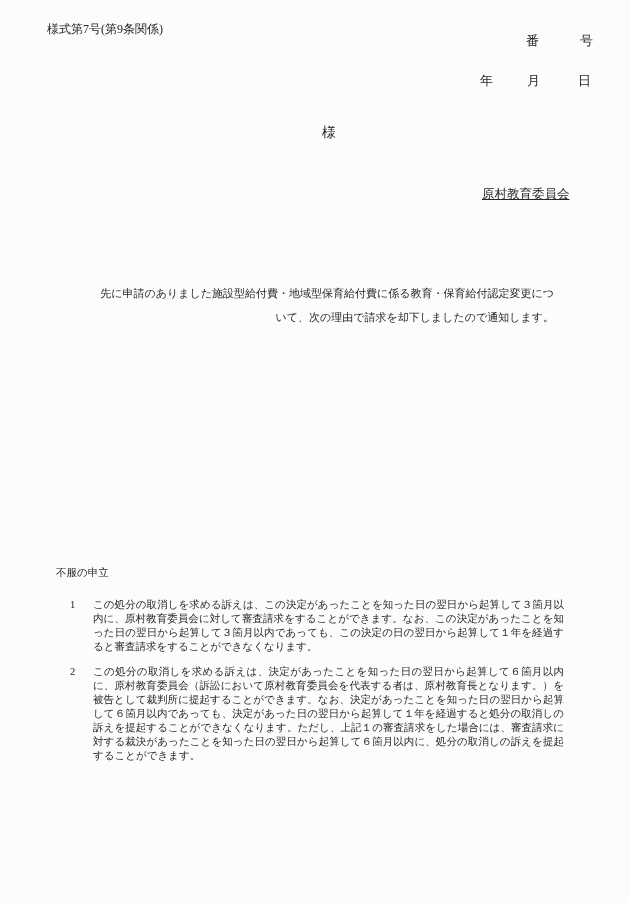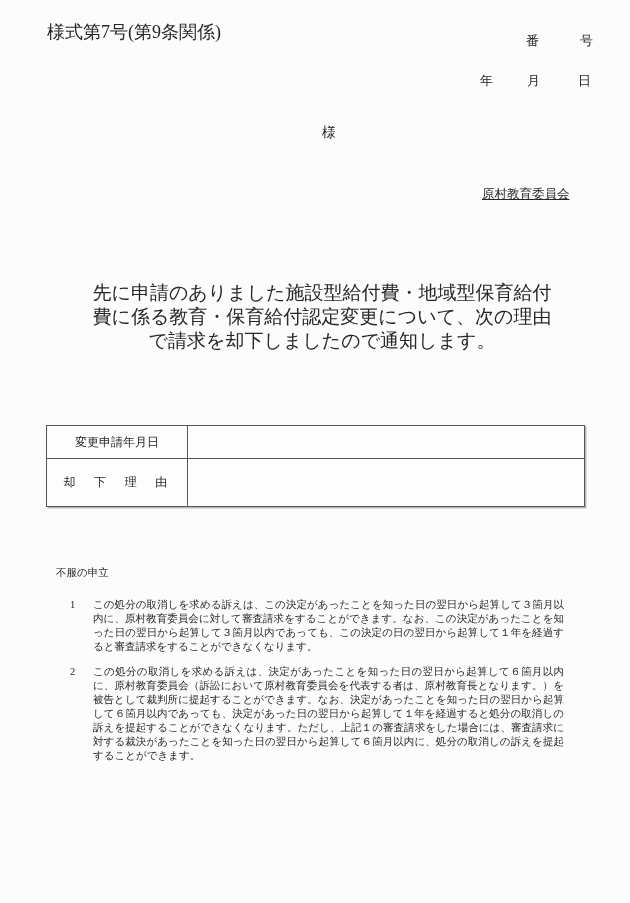--- a/index.html
+++ b/index.html
@@ -6,33 +6,33 @@
   .page{
     position:relative;
     width:630px;height:903px;
     margin:0 auto;
     background:#fcfcfc;
     font-family:"Liberation Serif","DejaVu Serif",serif;
     color:#262626;
     overflow:hidden;
   }
   .abs{position:absolute;line-height:1;white-space:pre;}
-  .form-no{left:47px;top:23px;font-size:18px;}
+  .form-no{left:47px;top:23px;font-size:12px;}
   .hdr-ch{font-size:13px;}
   .addressee{left:322px;top:126px;font-size:14px;}
   .issuer{left:482px;top:188px;font-size:12.5px;letter-spacing:0;text-decoration:underline;}
   .title{
     position:absolute;left:0;right:0;top:243px;
     text-align:center;font-size:21px;letter-spacing:0.5px;
     white-space:pre;
   }
   .body-par{
     position:absolute;left:90px;top:281px;width:464px;
-    font-size:19px;line-height:24px;
-    text-align:center;
+    font-size:11px;line-height:24px;
+    text-align:right;
   }
   .notice-table{
     position:absolute;left:46px;top:425px;width:537px;
     border:1.5px solid #555;
     box-shadow:1.5px 1.5px 0 #b8b8b8;
     display:grid;
     grid-template-columns:141px 1fr;
     grid-template-rows:33px 47px;
     background:#fdfdfd;
   }
@@ -65,26 +65,20 @@
   <span class="abs hdr-ch" style="left:527px;top:74px;">月</span>
   <span class="abs hdr-ch" style="left:578px;top:74px;">日</span>
 
   <span class="abs addressee">様</span>
 
   <span class="abs issuer">原村教育委員会</span>
 
 
   <div class="body-par">先に申請のありました施設型給付費・地域型保育給付費に係る教育・保育給付認定変更について、次の理由で請求を却下しましたので通知します。</div>
 
-  <div class="notice-table">
-    <div class="cell lbl top">変更申請年月日</div>
-    <div class="cell value top"></div>
-    <div class="cell lbl spaced">却　下　理　由</div>
-    <div class="cell value"></div>
-  </div>
 
   <div class="notes">
     <div class="notes-heading">不服の申立</div>
     <div class="note-item">
       <span class="note-num">1</span>
       <div class="note-text">この処分の取消しを求める訴えは、この決定があったことを知った日の翌日から起算して３箇月以内に、原村教育委員会に対して審査請求をすることができます。なお、この決定があったことを知った日の翌日から起算して３箇月以内であっても、この決定の日の翌日から起算して１年を経過すると審査請求をすることができなくなります。</div>
     </div>
     <div class="note-item second">
       <span class="note-num">2</span>
       <div class="note-text">この処分の取消しを求める訴えは、決定があったことを知った日の翌日から起算して６箇月以内に、原村教育委員会（訴訟において原村教育委員会を代表する者は、原村教育長となります。）を被告として裁判所に提起することができます。なお、決定があったことを知った日の翌日から起算して６箇月以内であっても、決定があった日の翌日から起算して１年を経過すると処分の取消しの訴えを提起することができなくなります。ただし、上記１の審査請求をした場合には、審査請求に対する裁決があったことを知った日の翌日から起算して６箇月以内に、処分の取消しの訴えを提起することができます。</div>

